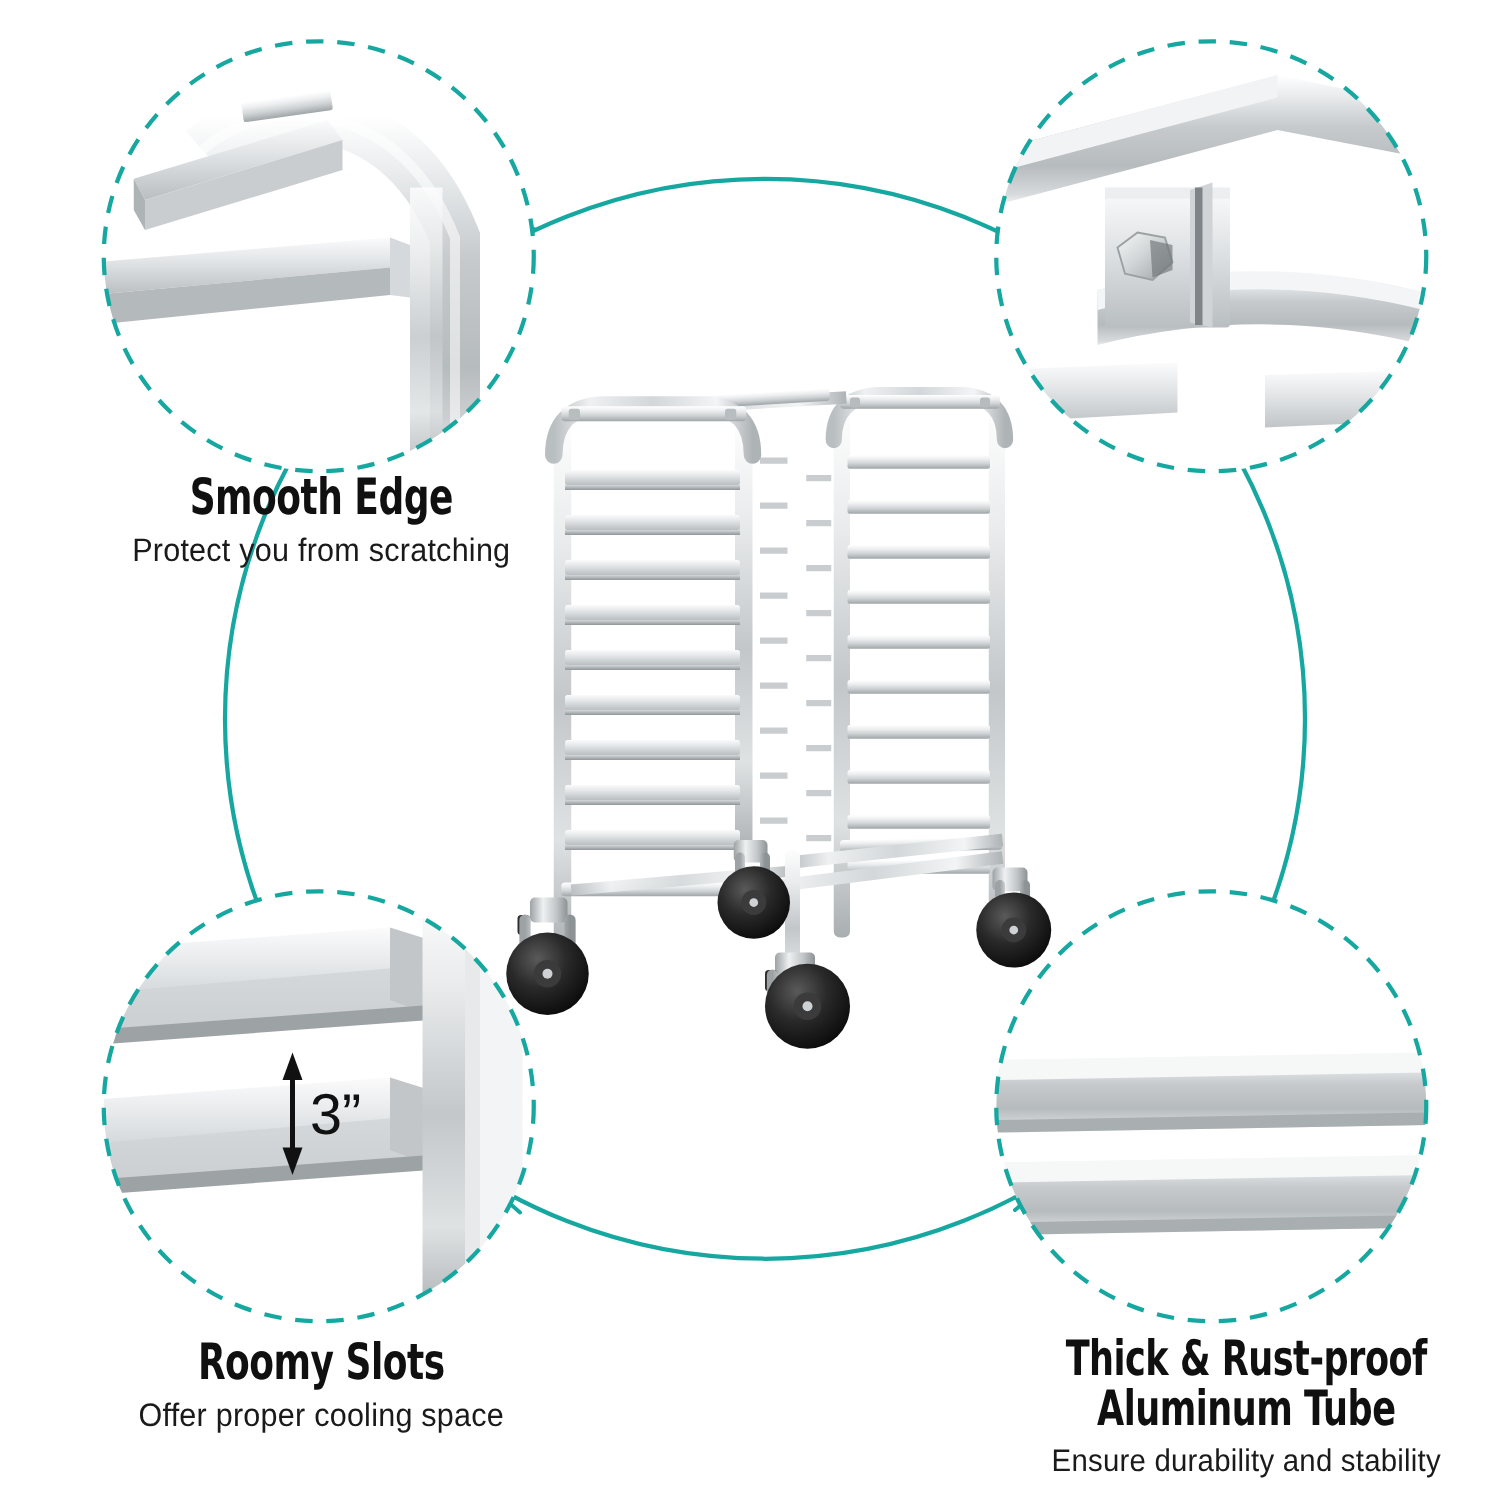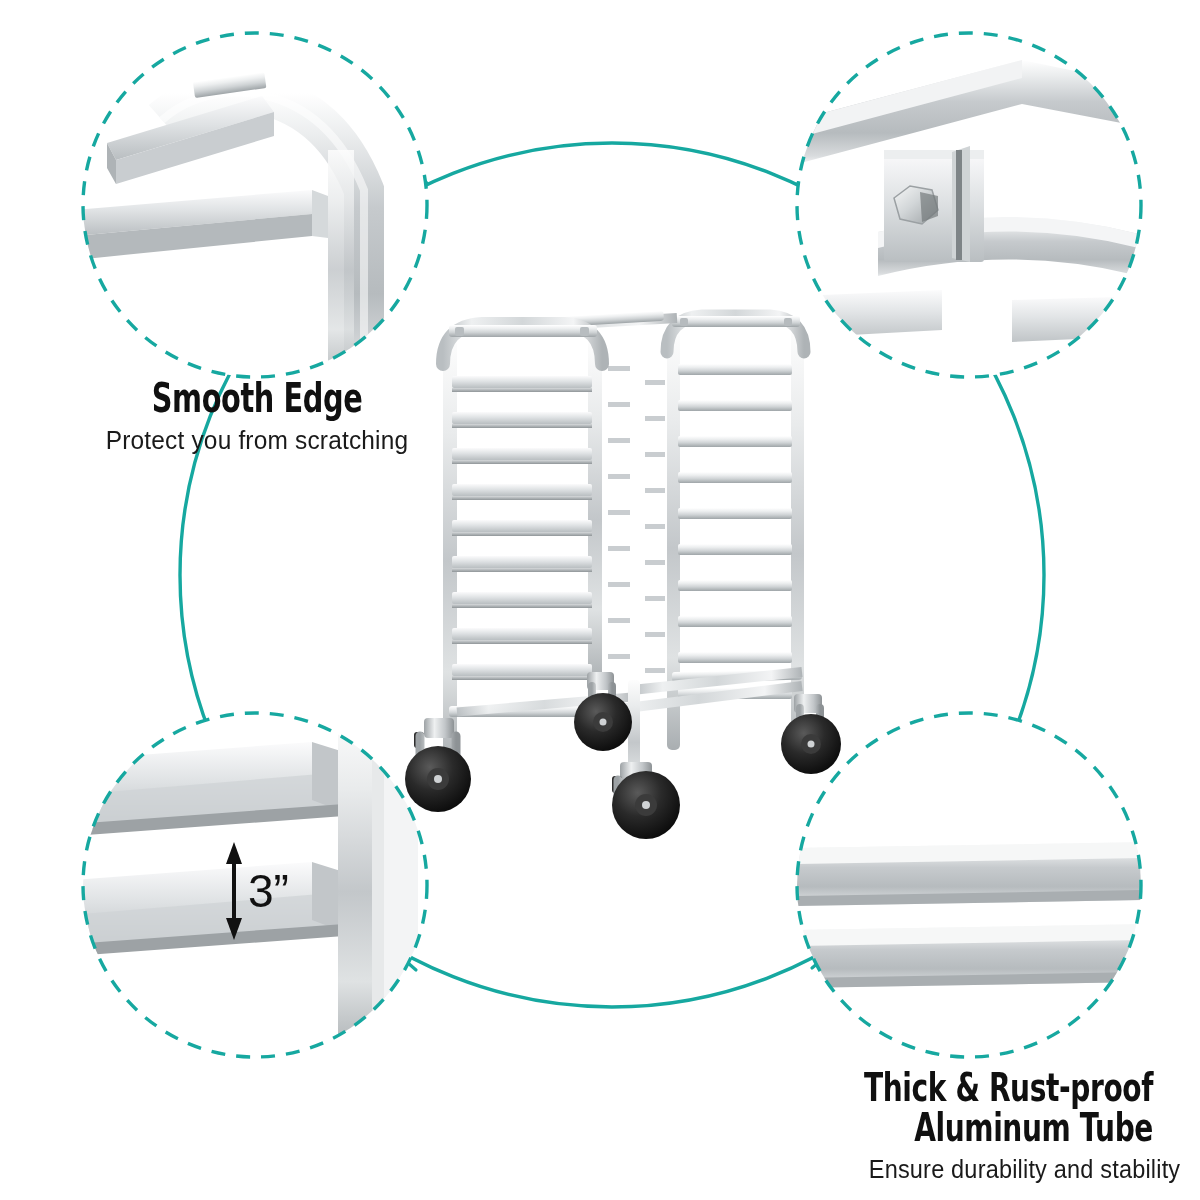--- a/index.html
+++ b/index.html
@@ -38,21 +38,21 @@
   #lbl-smooth .feature-sub   { font-size:26px; margin-top:6px; }
 
   #lbl-screw       { left:790px; top:385px;  width:390px; }
   #lbl-screw .feature-title { font-size:39px; }
   #lbl-screw .feature-sub   { font-size:25px; margin-top:7px; }
 
   #lbl-slots       { left:55px;  top:1070px; width:380px; }
   #lbl-slots .feature-title { font-size:40px; }
   #lbl-slots .feature-sub   { font-size:26px; margin-top:6px; }
 
-  #lbl-tube        { left:790px; top:1068px; width:390px;text-align:right; }
+  #lbl-tube        { left:790px; top:1068px; width:390px; }
   #lbl-tube .feature-title { font-size:39px; }
   #lbl-tube .feature-sub   { font-size:25px; margin-top:7px; }
 
   
   #dim-3in {
     position:absolute; left:236px; top:868px;
     font-family:"Liberation Sans", sans-serif;
     font-size:46px; color:#111; line-height:1;
   }
 </style>
@@ -362,20 +362,24 @@
     </g>
     <circle cx="957" cy="885" r="172" fill="none" stroke="#16A8A0" stroke-width="3.4" stroke-dasharray="14 11"></circle>
   </svg>
 
   <div class="feature-label" id="lbl-smooth">
     <div class="feature-title">Smooth Edge</div>
     <div class="feature-sub">Protect you from scratching</div>
   </div>
 
 
+  <div class="feature-label" id="lbl-slots">
+    <div class="feature-title">Roomy Slots</div>
+    <div class="feature-sub">Offer proper cooling space</div>
+  </div>
 
   <div class="feature-label" id="lbl-tube">
     <div class="feature-title">Thick &amp; Rust-proof
 Aluminum Tube</div>
     <div class="feature-sub">Ensure durability and stability</div>
   </div>
 
   <div id="dim-3in">3”</div>
 
 </div>

